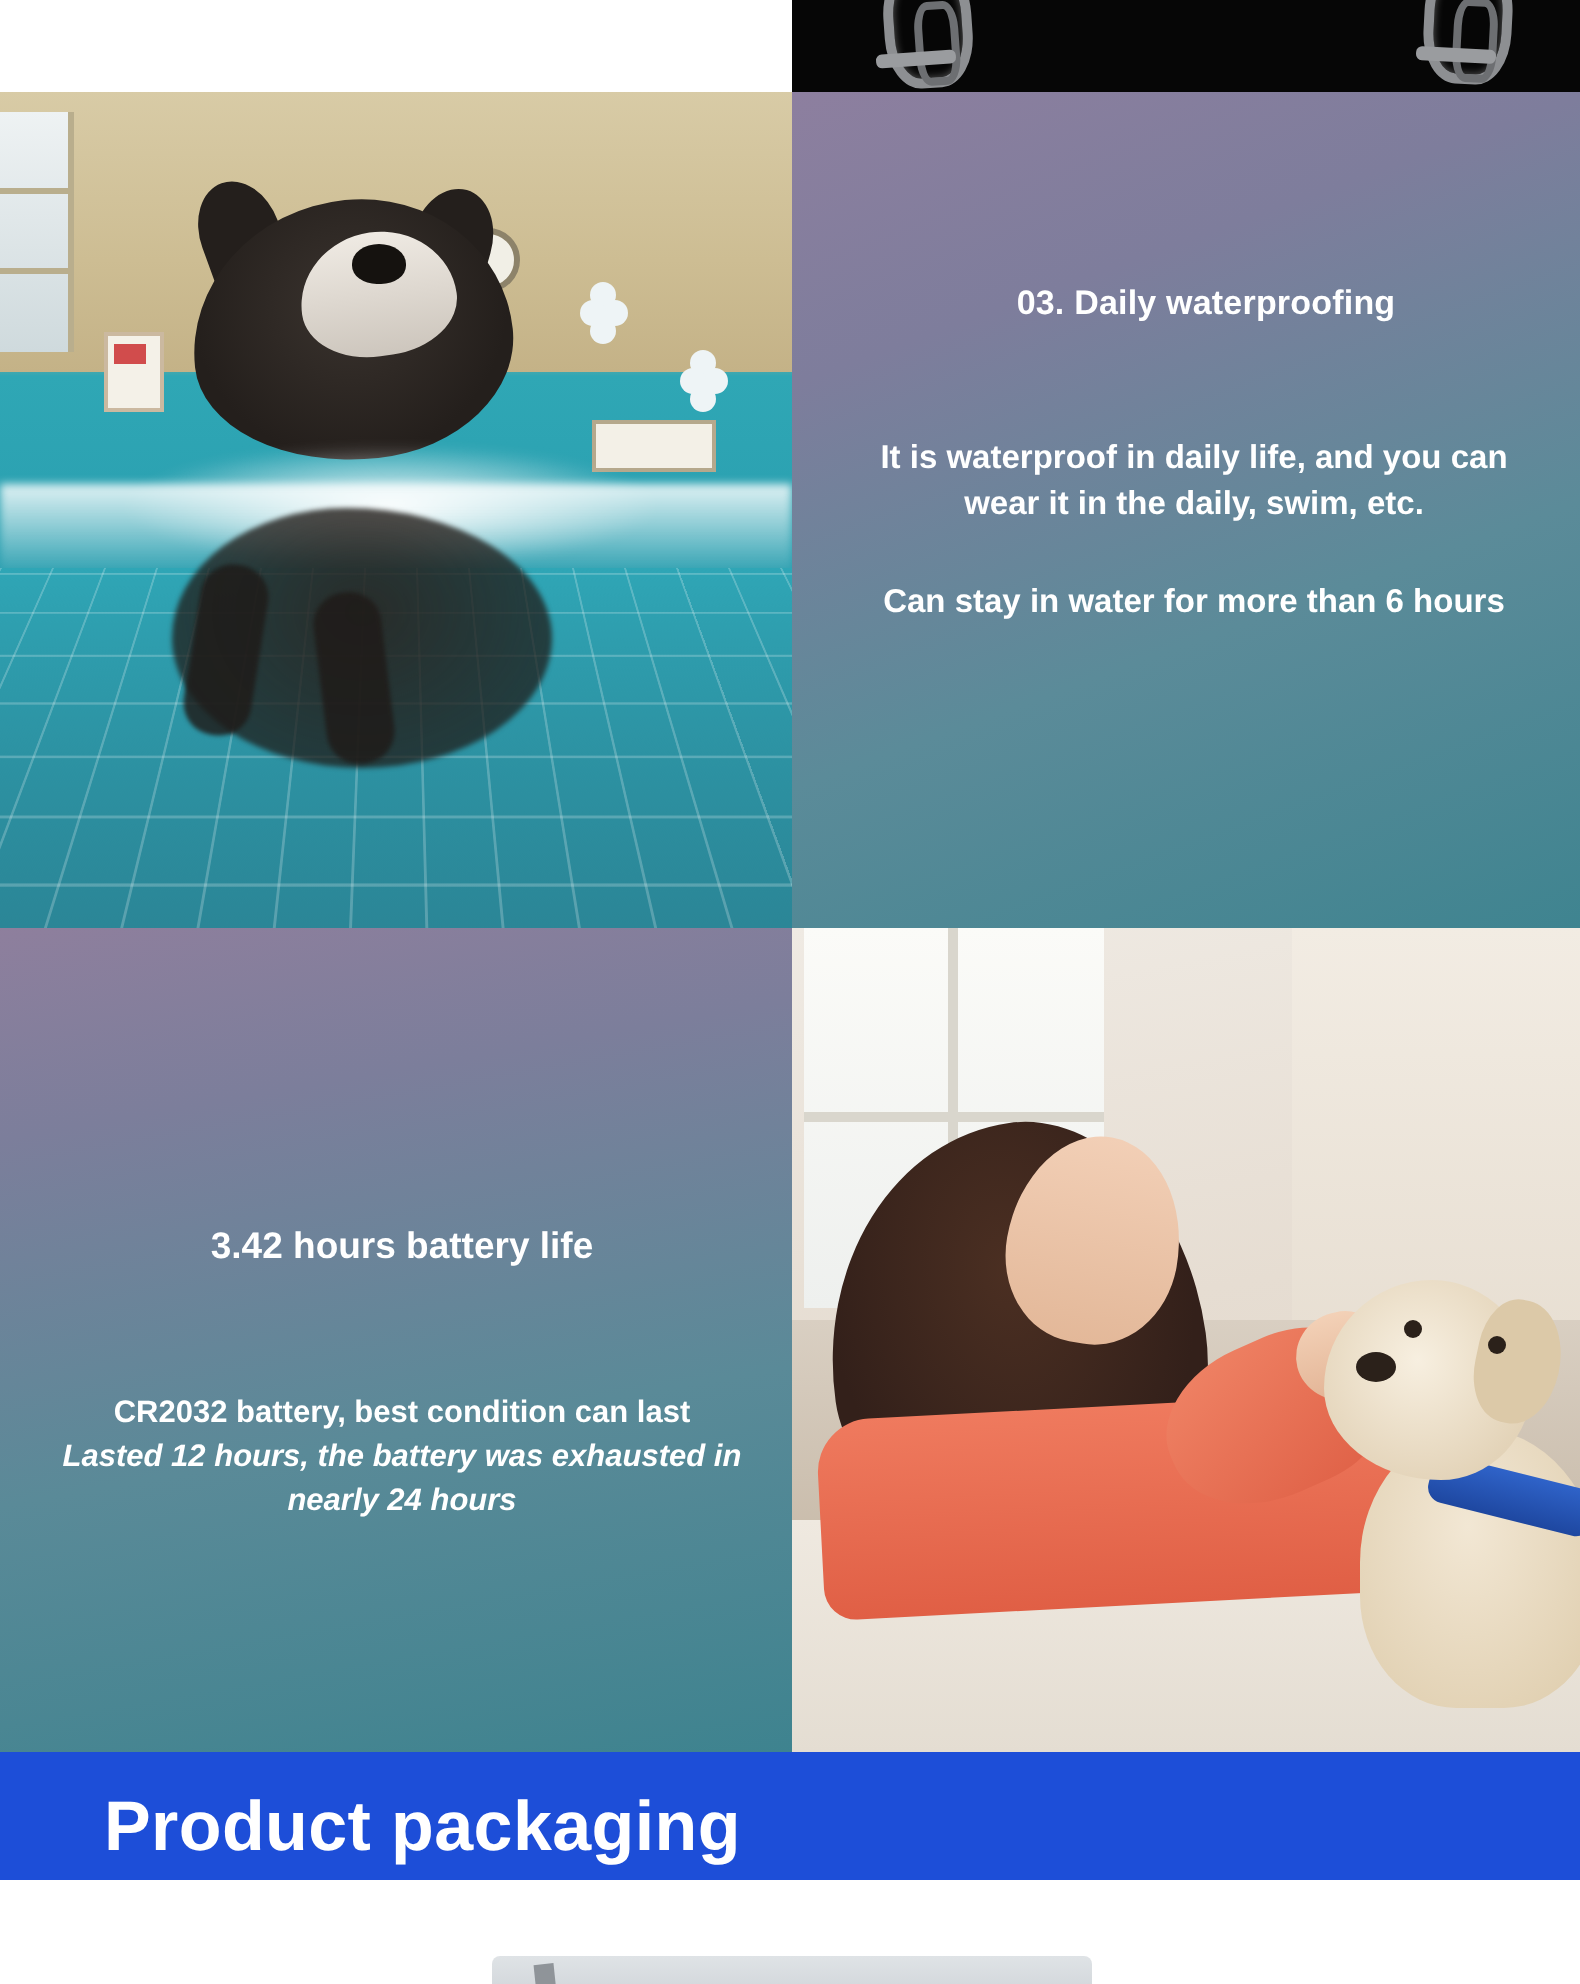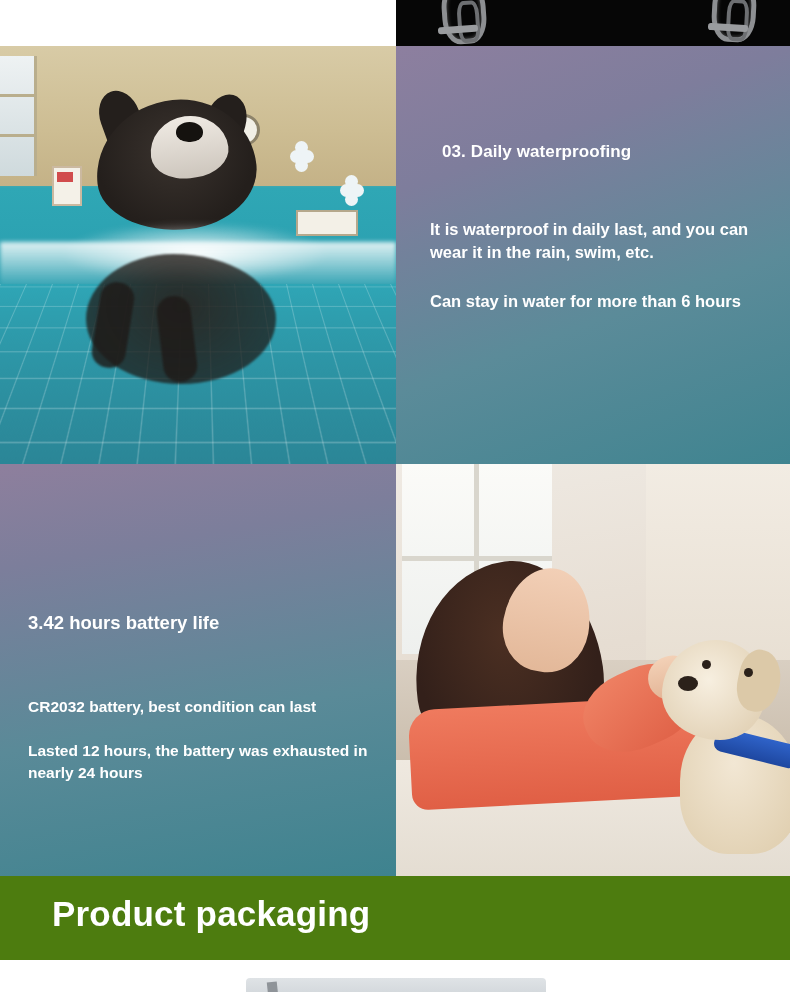--- a/index.html
+++ b/index.html
@@ -73,20 +73,21 @@
   
   .grid {
     position: absolute;
     left: 0; top: 46px;
     width: 790px;
     height: 830px;
   }
   .cell {
     position: absolute;
     overflow: hidden;
+    text-align: center;
   }
   .cell.tl { left: 0;   top: 0;   width: 396px; height: 418px; }
   .cell.tr { left: 396px; top: 0; width: 394px; height: 418px; }
   .cell.bl { left: 0;   top: 418px; width: 396px; height: 412px; }
   .cell.br { left: 396px; top: 418px; width: 394px; height: 412px; }
 
   
   .pool {
     position: absolute; inset: 0;
     background: linear-gradient(180deg, #c9b98f 0%, #cdbd93 22%, #bfae84 30%, #2fa7b5 34%, #2a9fb0 55%, #2e8f9e 100%);
@@ -257,23 +258,22 @@
   }
   .bl-title {
     font-size: 18.5px;
     font-weight: bold;
     margin-bottom: 62px;
   }
   .bl-para {
     font-size: 15.5px;
     font-weight: bold;
     line-height: 22px;
-    margin-bottom: 22px;
-  }
-  .bl-para:last-child { margin-bottom: 0; }
+  }
+  .bl-para:last-child { margin-bottom: 0; font-style: italic; }
 
   
   .room {
     position: absolute; inset: 0;
     background: linear-gradient(170deg,#efeae3 0%, #e6ddd2 45%, #ded3c6 100%);
   }
   .room-window {
     position: absolute;
     left: 6px; top: 0; width: 150px; height: 190px;
     background: linear-gradient(180deg,#fbfbf8,#eef0ee);
@@ -382,22 +382,22 @@
     width: 84px; height: 24px;
     background: linear-gradient(180deg,#2f63c9,#1e47a0);
     border-radius: 8px;
     transform: rotate(14deg);
   }
 
   
   .banner {
     position: absolute;
     left: 0; top: 876px;
-    width: 790px; height: 84px;
-    background: #4d7c0f;
+    width: 790px; height: 64px;
+    background: #1d4ed8;
     overflow: hidden;
   }
   .banner-title {
     position: absolute;
     left: 52px; top: 18px;
     color: #ffffff;
     font-size: 35px;
     font-weight: bold;
     letter-spacing: .2px;
   }
@@ -468,21 +468,21 @@
         <div class="dog-body"></div>
         <div class="dog-leg l"></div>
         <div class="dog-leg r"></div>
       </div>
     </div>
 
     <div class="cell tr">
       <div class="grad-tr"></div>
       <div class="tr-content">
         <div class="tr-title">03. Daily waterproofing</div>
-        <div class="tr-para">It is waterproof in daily last, and you can wear it in the rain, swim, etc.</div>
+        <div class="tr-para">It is waterproof in daily life, and you can wear it in the daily, swim, etc.</div>
         <div class="tr-para">Can stay in water for more than 6 hours</div>
       </div>
     </div>
 
     <div class="cell bl">
       <div class="grad-bl"></div>
       <div class="bl-content">
         <div class="bl-title">3.42 hours battery life</div>
         <div class="bl-para">CR2032 battery, best condition can last</div>
         <div class="bl-para">Lasted 12 hours, the battery was exhausted in nearly 24 hours</div>

